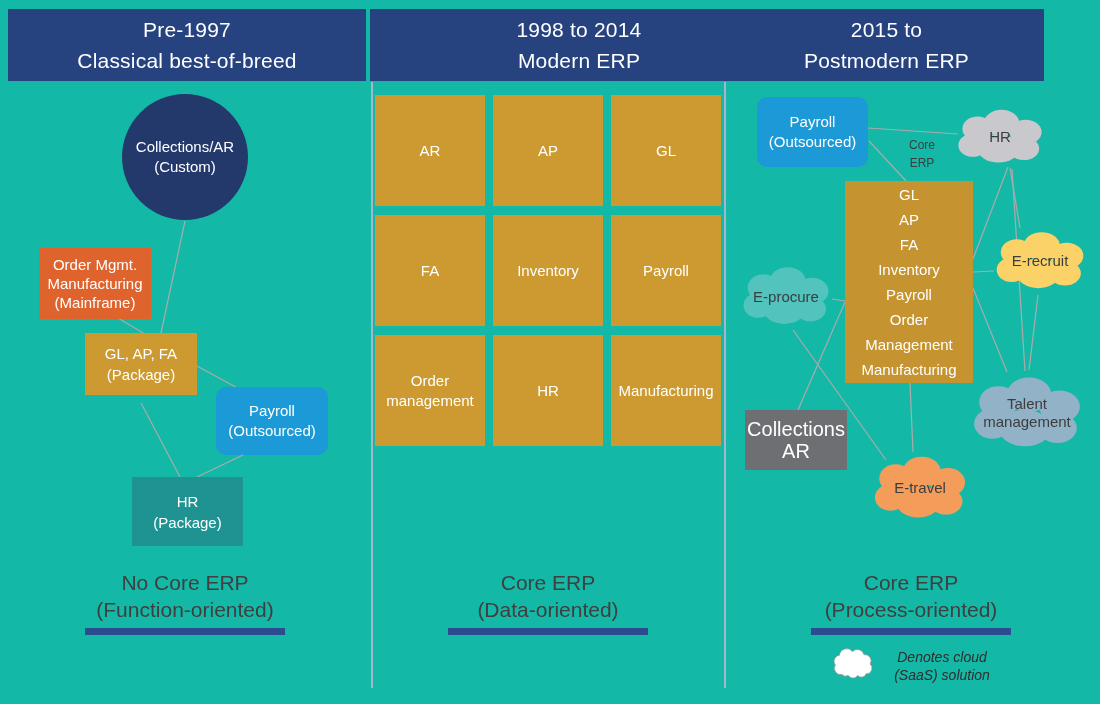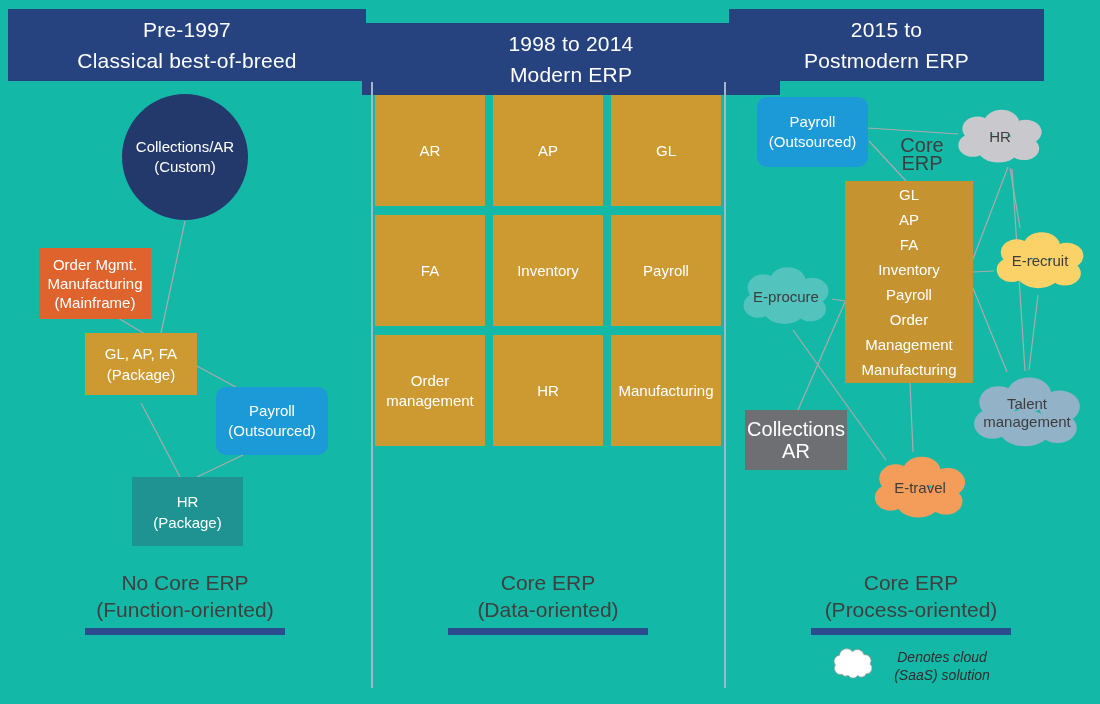--- a/index.html
+++ b/index.html
@@ -37,21 +37,21 @@
     background:#CC9A31; color:#fff; font-size:15px; line-height:20px;
     display:flex; align-items:center; justify-content:center; text-align:center;
   }
 
   .cloud { position:absolute; display:flex; align-items:center; justify-content:center; }
   .cloud svg { position:absolute; left:0; top:0; width:100%; height:100%; }
   .cloud-label { position:relative; color:#3D3D3D; font-size:15px; line-height:18px; text-align:center; white-space:pre-line; }
 
   .core-label {
     position:absolute; left:890px; top:136px; width:64px; text-align:center;
-    color:#3E3E3E; font-size:20px; line-height:18px; white-space:pre-line;
+    color:#3E3E3E; font-size:12px; line-height:18px; white-space:pre-line;
   }
 
   .caption {
     position:absolute; top:569px; width:300px; text-align:center; color:#3F3F3F;
     font-size:21px; line-height:27px; white-space:pre-line;
   }
   .cap-bar { position:absolute; top:628px; width:200px; height:7px; background:#2B4C8F; }
 
   .legend-cloud { position:absolute; left:829px; top:645px; width:48px; height:37px; }
   .legend-text {
@@ -79,21 +79,21 @@
     <line x1="973" y1="288" x2="1007" y2="372"></line>
     <line x1="1038" y1="295" x2="1029" y2="370"></line>
     <line x1="832" y1="299" x2="845" y2="301"></line>
     <line x1="845" y1="302" x2="798" y2="410"></line>
     <line x1="793" y1="330" x2="886" y2="460"></line>
     <line x1="910" y1="383" x2="913" y2="452"></line>
   </svg>
 
   <div class="hdr" style="left:8px; width:358px;">Pre-1997
 Classical best-of-breed</div>
-  <div class="hdr" style="left:362px; width:418px;margin-top:14px;">1998 to 2014
+  <div class="hdr" style="left:370px; width:418px;">1998 to 2014
 Modern ERP</div>
   <div class="hdr" style="left:729px; width:315px;">2015 to
 Postmodern ERP</div>
 
   <div class="divider" style="left:371px;"></div>
   <div class="divider" style="left:724px;"></div>
 
   <div class="node circle" style="left:122px; top:94px; width:126px; height:126px;">Collections/AR
 (Custom)</div>
   <div class="node box-orange" style="left:39px; top:248px; width:112px; height:71px;">Order Mgmt.

